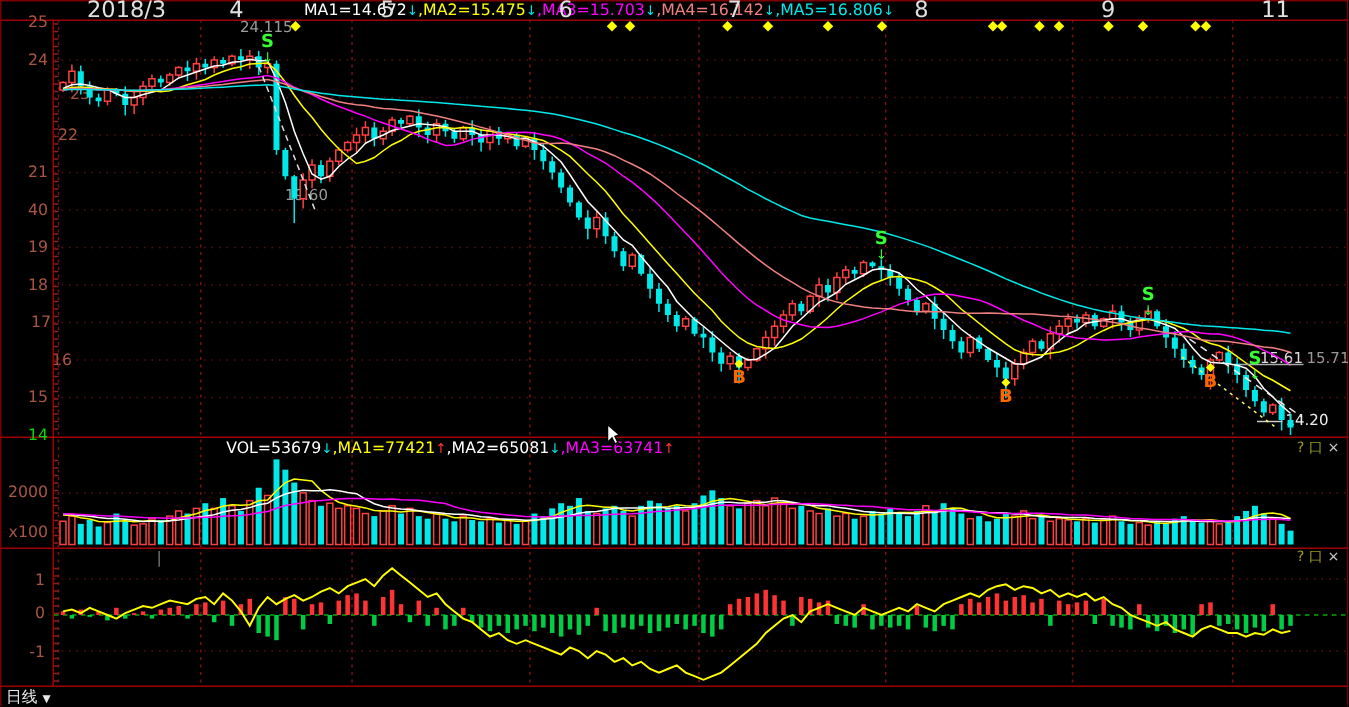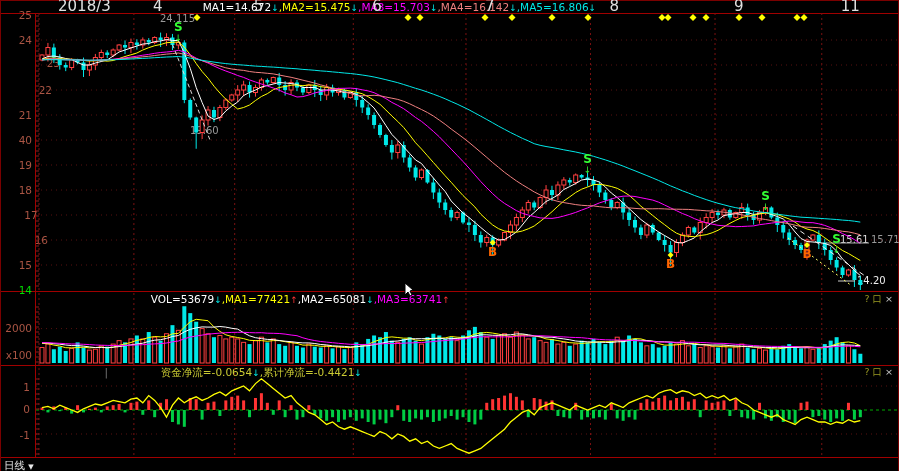--- a/index.html
+++ b/index.html
@@ -45,21 +45,20 @@
   <div class="hdr" style="top:293px;">
     <span class="tab"><span>VOL</span><span style="font-size:7px;">▼</span></span>
     <span>(5,10,20)</span>
     <span id="vol-values"><span style="color: rgb(255, 255, 255);">VOL=53679</span><span style="color: rgb(0, 232, 232); font-size: 9px;">↓</span><span style="color: rgb(255, 255, 0);">,MA1=77421</span><span style="color: rgb(255, 51, 51); font-size: 9px;">↑</span><span style="color: rgb(255, 255, 255);">,MA2=65081</span><span style="color: rgb(0, 232, 232); font-size: 9px;">↓</span><span style="color: rgb(255, 0, 255);">,MA3=63741</span><span style="color: rgb(255, 51, 51); font-size: 9px;">↑</span></span>
   </div>
 
   <div class="hdr" style="top:366px;">
     <span class="tab"><span>资金流向</span><span style="font-size:7px;">▼</span></span>
     <span style="color:#777;">|</span>
     <span>(5)</span>
-    <span id="flow-values"><span style="color: rgb(204, 204, 51);">资金净流=-0.0654</span><span style="color: rgb(0, 232, 232); font-size: 9px;">↓</span><span style="color: rgb(204, 204, 51);">,累计净流=-0.4421</span><span style="color: rgb(0, 232, 232); font-size: 9px;">↓</span></span>
   </div>
 
   <div class="winbtns" style="top:294px;">
     <span>?</span><span>口</span><span style="color:#cccccc;">×</span>
   </div>
   <div class="winbtns" style="top:367px;">
     <span>?</span><span>口</span><span style="color:#cccccc;">×</span>
   </div>
 
   <div id="period">
@@ -69,21 +68,21 @@
 
   <div id="axis-layer">
       <div class="axis-label" style="left: 2px; top: 9px; color: rgb(170, 85, 68);">25</div>
       <div class="axis-label" style="left: 2px; top: 34px; color: rgb(170, 85, 68);">24</div>
       <div class="axis-label" style="left: 2px; top: 57px; color: rgb(170, 85, 68); margin-left: 28px;">23</div>
       <div class="axis-label" style="left: 2px; top: 84px; color: rgb(170, 85, 68); padding-left: 20px;">22</div>
       <div class="axis-label" style="left: 2px; top: 109px; color: rgb(170, 85, 68);">21</div>
       <div class="axis-label" style="left: 2px; top: 134px; color: rgb(170, 85, 68);">40</div>
       <div class="axis-label" style="left: 2px; top: 159px; color: rgb(170, 85, 68);">19</div>
       <div class="axis-label" style="left: 2px; top: 184px; color: rgb(170, 85, 68);">18</div>
-      <div class="axis-label" style="left: 16px; top: 209px; color: rgb(170, 85, 68); text-align: center;">17</div>
+      <div class="axis-label" style="left: 4px; top: 209px; color: rgb(170, 85, 68);">17</div>
       <div class="axis-label" style="left: 2px; top: 234px; color: rgb(170, 85, 68); padding-left: 16px;">16</div>
       <div class="axis-label" style="left: 2px; top: 259px; color: rgb(170, 85, 68);">15</div>
       <div class="axis-label" style="left: 2px; top: 284px; color: rgb(0, 221, 0);">14</div>
       <div class="axis-label" style="left: 2px; top: 322px;">2000</div>
       <div class="axis-label" style="left: 2px; top: 349px;">x100</div>
       <div class="flow-label" style="left: 2px; top: 381px;">1</div>
       <div class="flow-label" style="left: 2px; top: 403px;">0</div>
       <div class="flow-label" style="left: 2px; top: 429px;">-1</div>
       <div class="month-label" style="left: 45px; top: 0px; color: rgb(224, 224, 224);">2018/3</div>
       <div class="month-label" style="left: 139.88px; top: 0px; color: rgb(224, 224, 224);">4</div>

